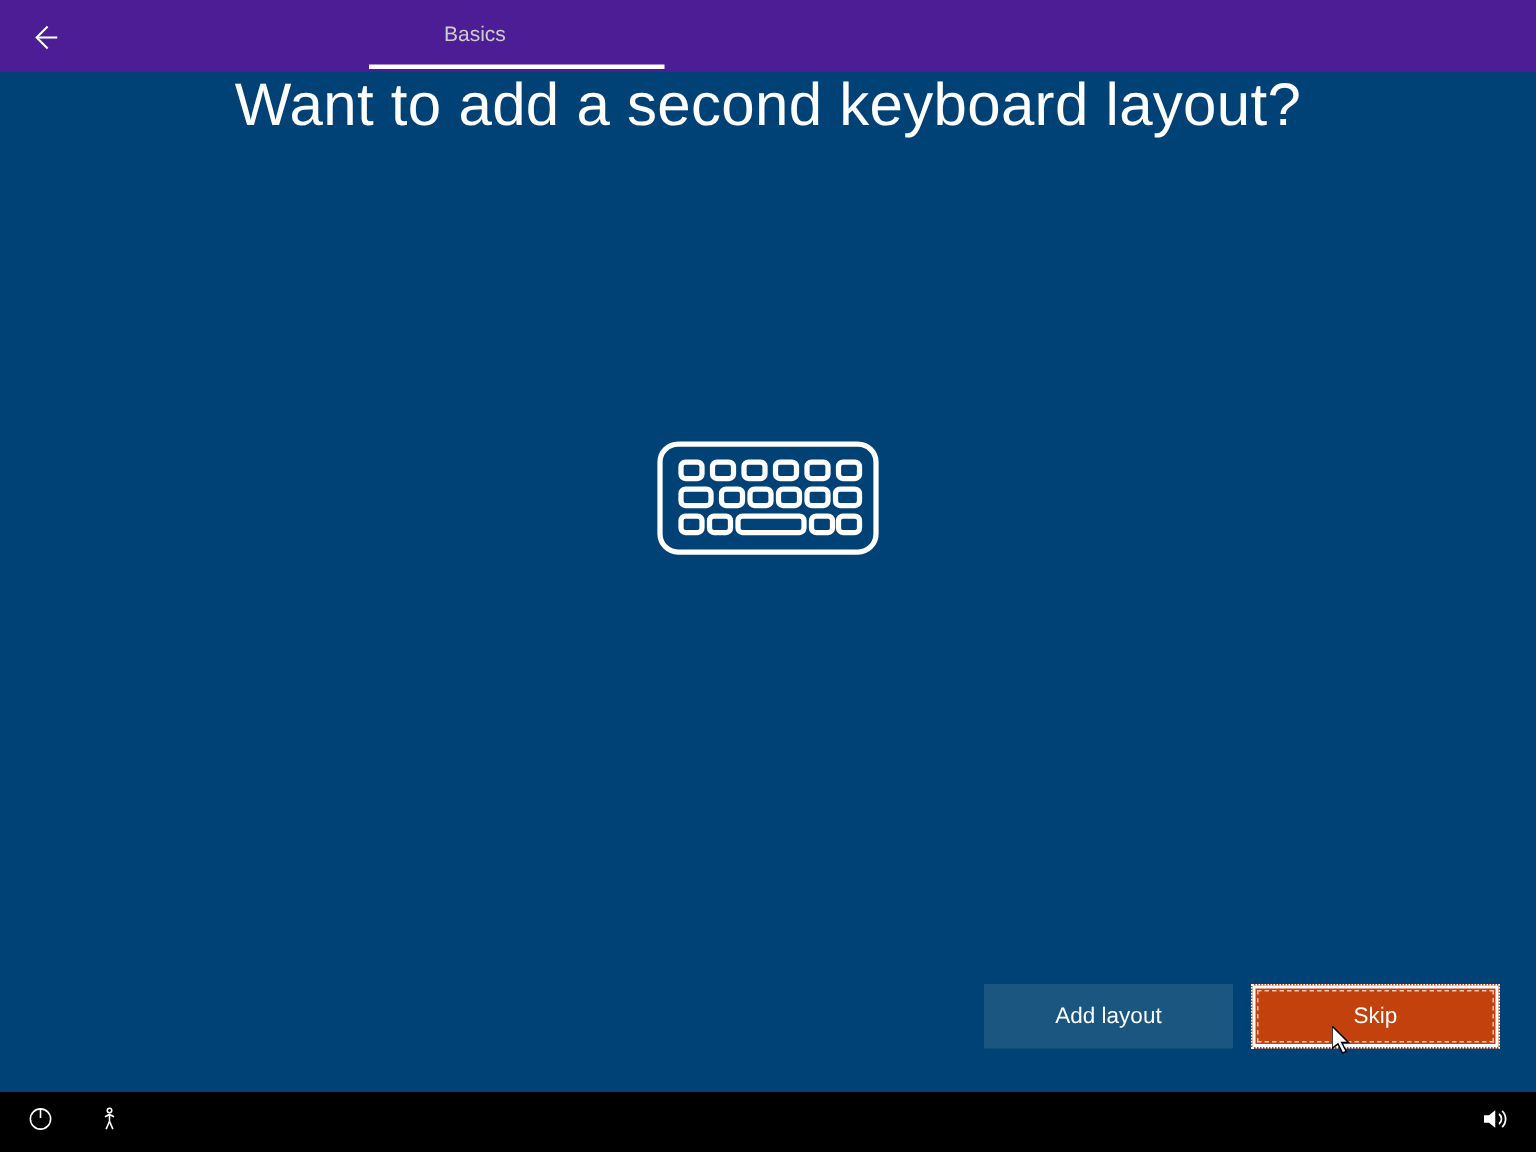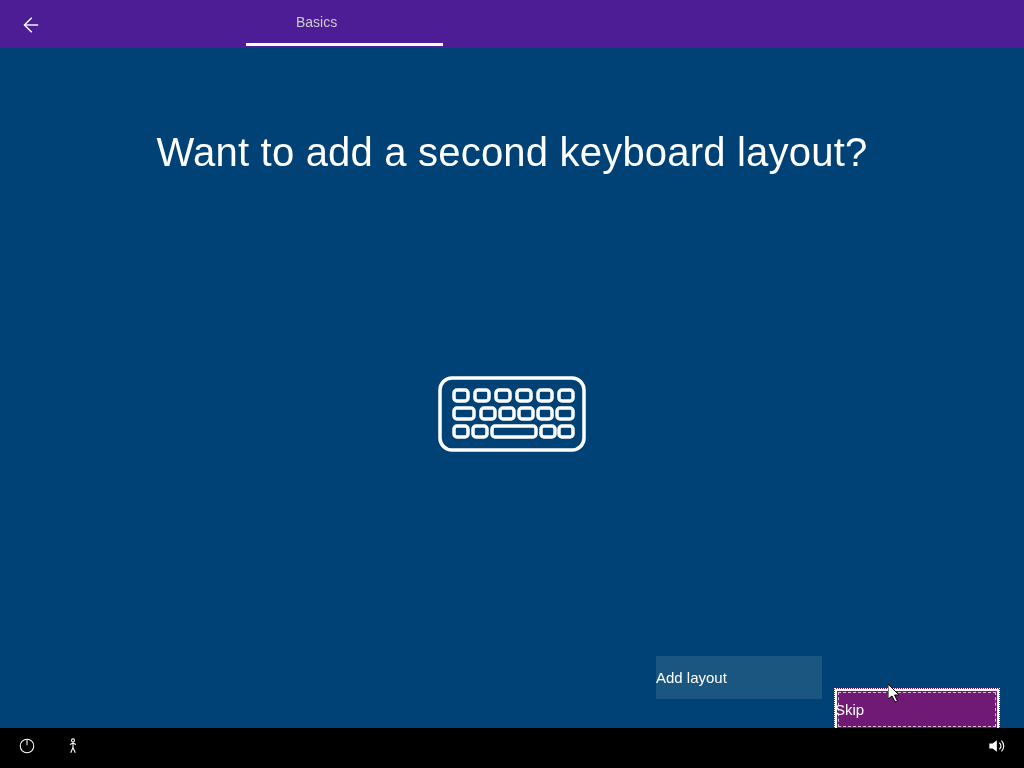--- a/index.html
+++ b/index.html
@@ -53,21 +53,20 @@
     }
     .main {
       width: 100%;
       position: relative;
     }
     .heading {
       color: #fff;
       font-size: 40px;
       font-weight: 300;
       text-align: center;
-      margin-top: 82px;
       letter-spacing: 0.2px;
     }
     .keyboard-icon-wrap {
       display: flex;
       justify-content: center;
       margin-top: 200px;
     }
     .buttons {
       position: absolute;
       right: 24px;
@@ -78,31 +77,31 @@
     .btn {
       width: 166px;
       height: 43px;
       border: none;
       color: #fff;
       font-size: 15px;
       font-family: inherit;
       cursor: pointer;
       display: flex;
       align-items: center;
+      justify-content: center;
     }
     .btn-secondary {
       background: #1a567f;
     }
     .btn-primary {
-      background: #701a75;
+      background: #c2410c;
       outline: 2px solid #fff;
       outline-offset: -3px;
       border: 1px dotted #fff;
       position: relative;
-      margin-top: 32px;
     }
     .btn-primary::before {
       content: "";
       position: absolute;
       inset: 3px;
       border: 1px dashed rgba(255,255,255,0.7);
       pointer-events: none;
     }
     .bottom-bar {
       position: absolute;

